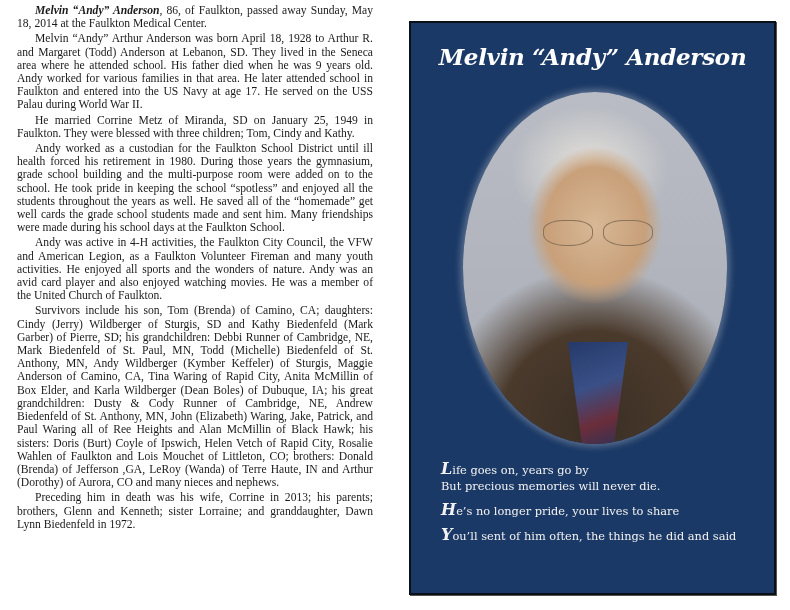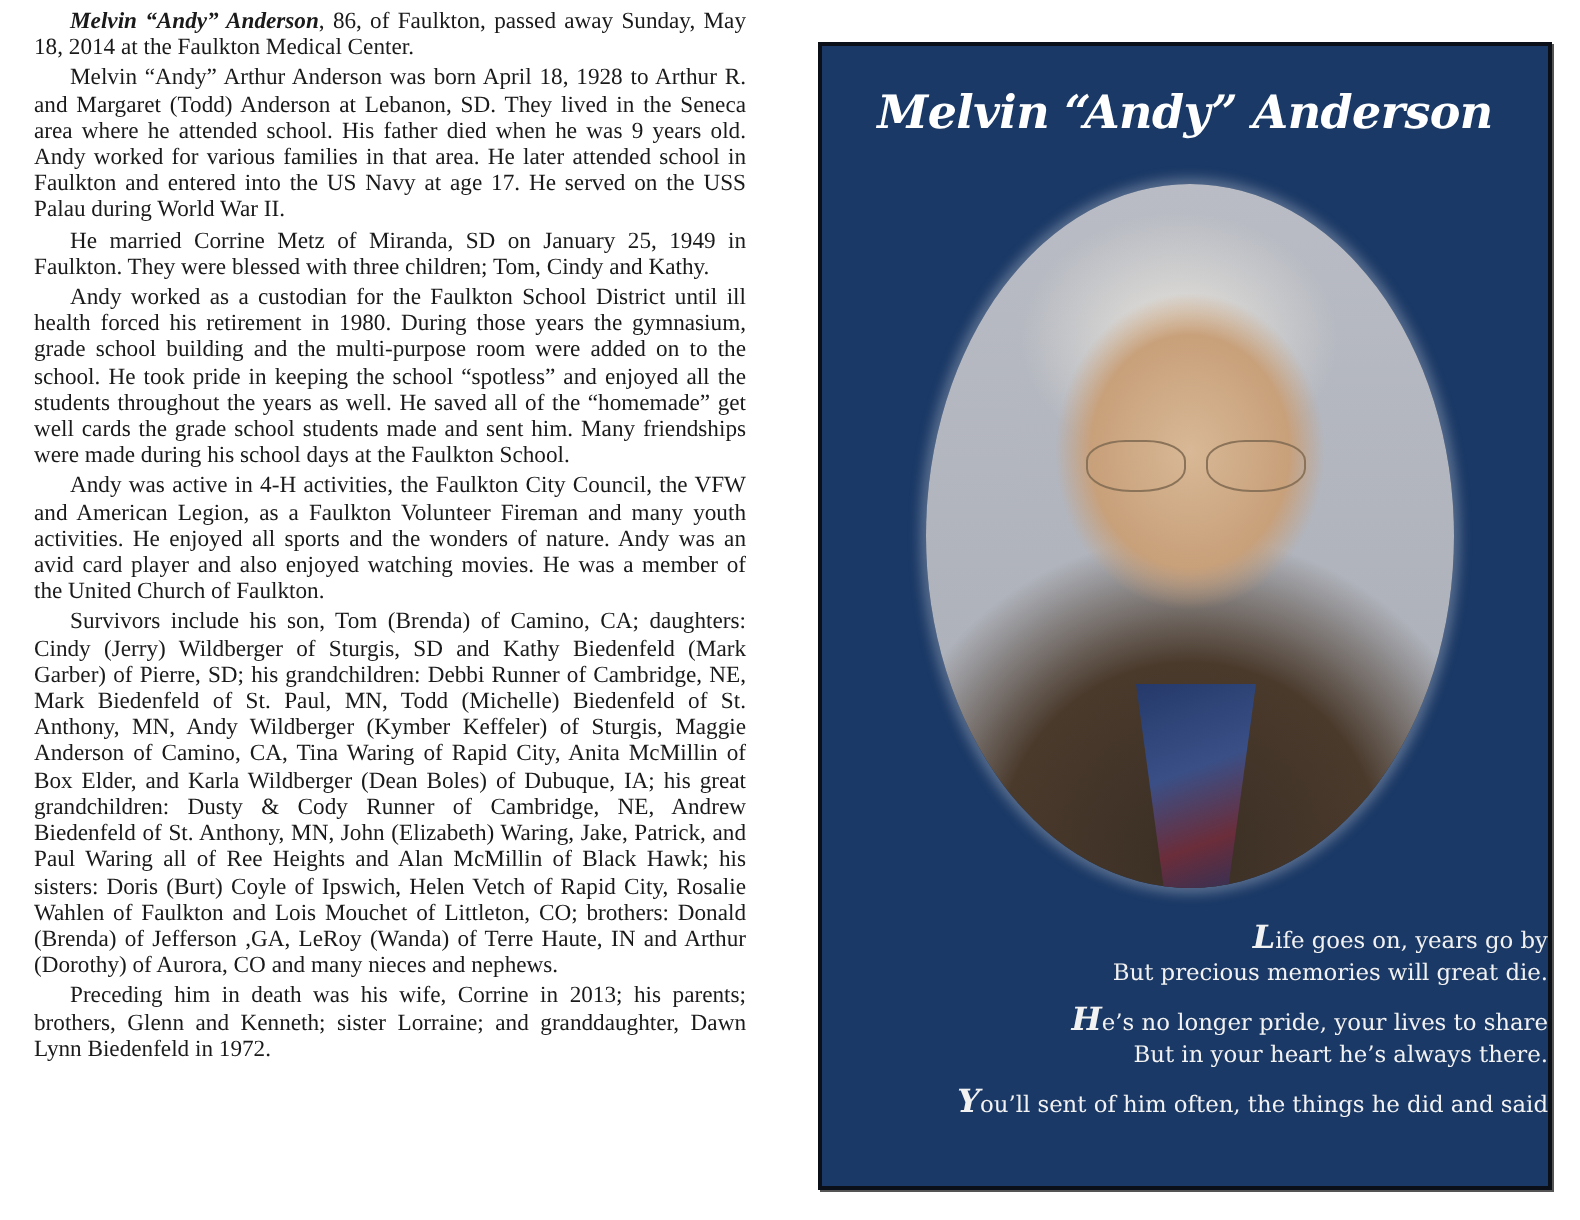--- a/index.html
+++ b/index.html
@@ -40,21 +40,21 @@
   .portrait .glasses span.l { left:0; }
   .portrait .glasses span.r { right:0; }
   .portrait .shirt {
     position:absolute; left:105px; top:250px; width:60px; height:110px;
     background:linear-gradient(160deg,#253a6a,#3a4f86 40%,#6b2d3a 70%,#22325e);
     clip-path:polygon(0 0,100% 0,75% 100%,25% 100%);
   }
   .poem {
     position:absolute; left:0; right:0; top:438px;
     font-family:"DejaVu Serif", serif; font-size:11.4px; line-height:16px;
-    color:#f2f2f2; text-align:right;margin-left:30px;
+    color:#f2f2f2; text-align:left;margin-left:30px;
   }
   .stanza { margin-bottom:8px; }
   .initial { font-family:"DejaVu Serif", serif; font-style:italic; font-weight:bold; font-size:16px; }
 </style>
 </head>
 <body>
 
 <div class="obit">
   <p><span class="lead-name">Melvin “Andy” Anderson</span><span>, 86, of Faulkton, passed away Sunday, May 18, 2014 at the Faulkton Medical Center.</span></p>
   <p>Melvin “Andy” Arthur Anderson was born April 18, 1928 to Arthur R. and Margaret (Todd) Anderson at Lebanon, SD. They lived in the Seneca area where he attended school. His father died when he was 9 years old. Andy worked for various families in that area. He later attended school in Faulkton and entered into the US Navy at age 17. He served on the USS Palau during World War II.</p>
@@ -70,23 +70,22 @@
   <div class="portrait" title="Portrait of elderly man with glasses wearing a brown leather jacket">
     <div class="shirt"></div>
     <div class="glasses">
         <span class="l"></span>
         <span class="r"></span>
       </div>
   </div>
   <div class="poem">
     <div class="stanza">
       <div><span class="initial">L</span><span>ife goes on, years go by</span></div>
-      <div>But precious memories will great die.</div>
+      <div>But precious memories will never die.</div>
     </div>
     <div class="stanza">
       <div><span class="initial">H</span><span>e’s no longer pride, your lives to share</span></div>
-      <div>But in your heart he’s always there.</div>
     </div>
     <div class="stanza">
       <div><span class="initial">Y</span><span>ou’ll sent of him often, the things he did and said</span></div>
     </div>
   </div>
 </div>
 
 </body></html>

